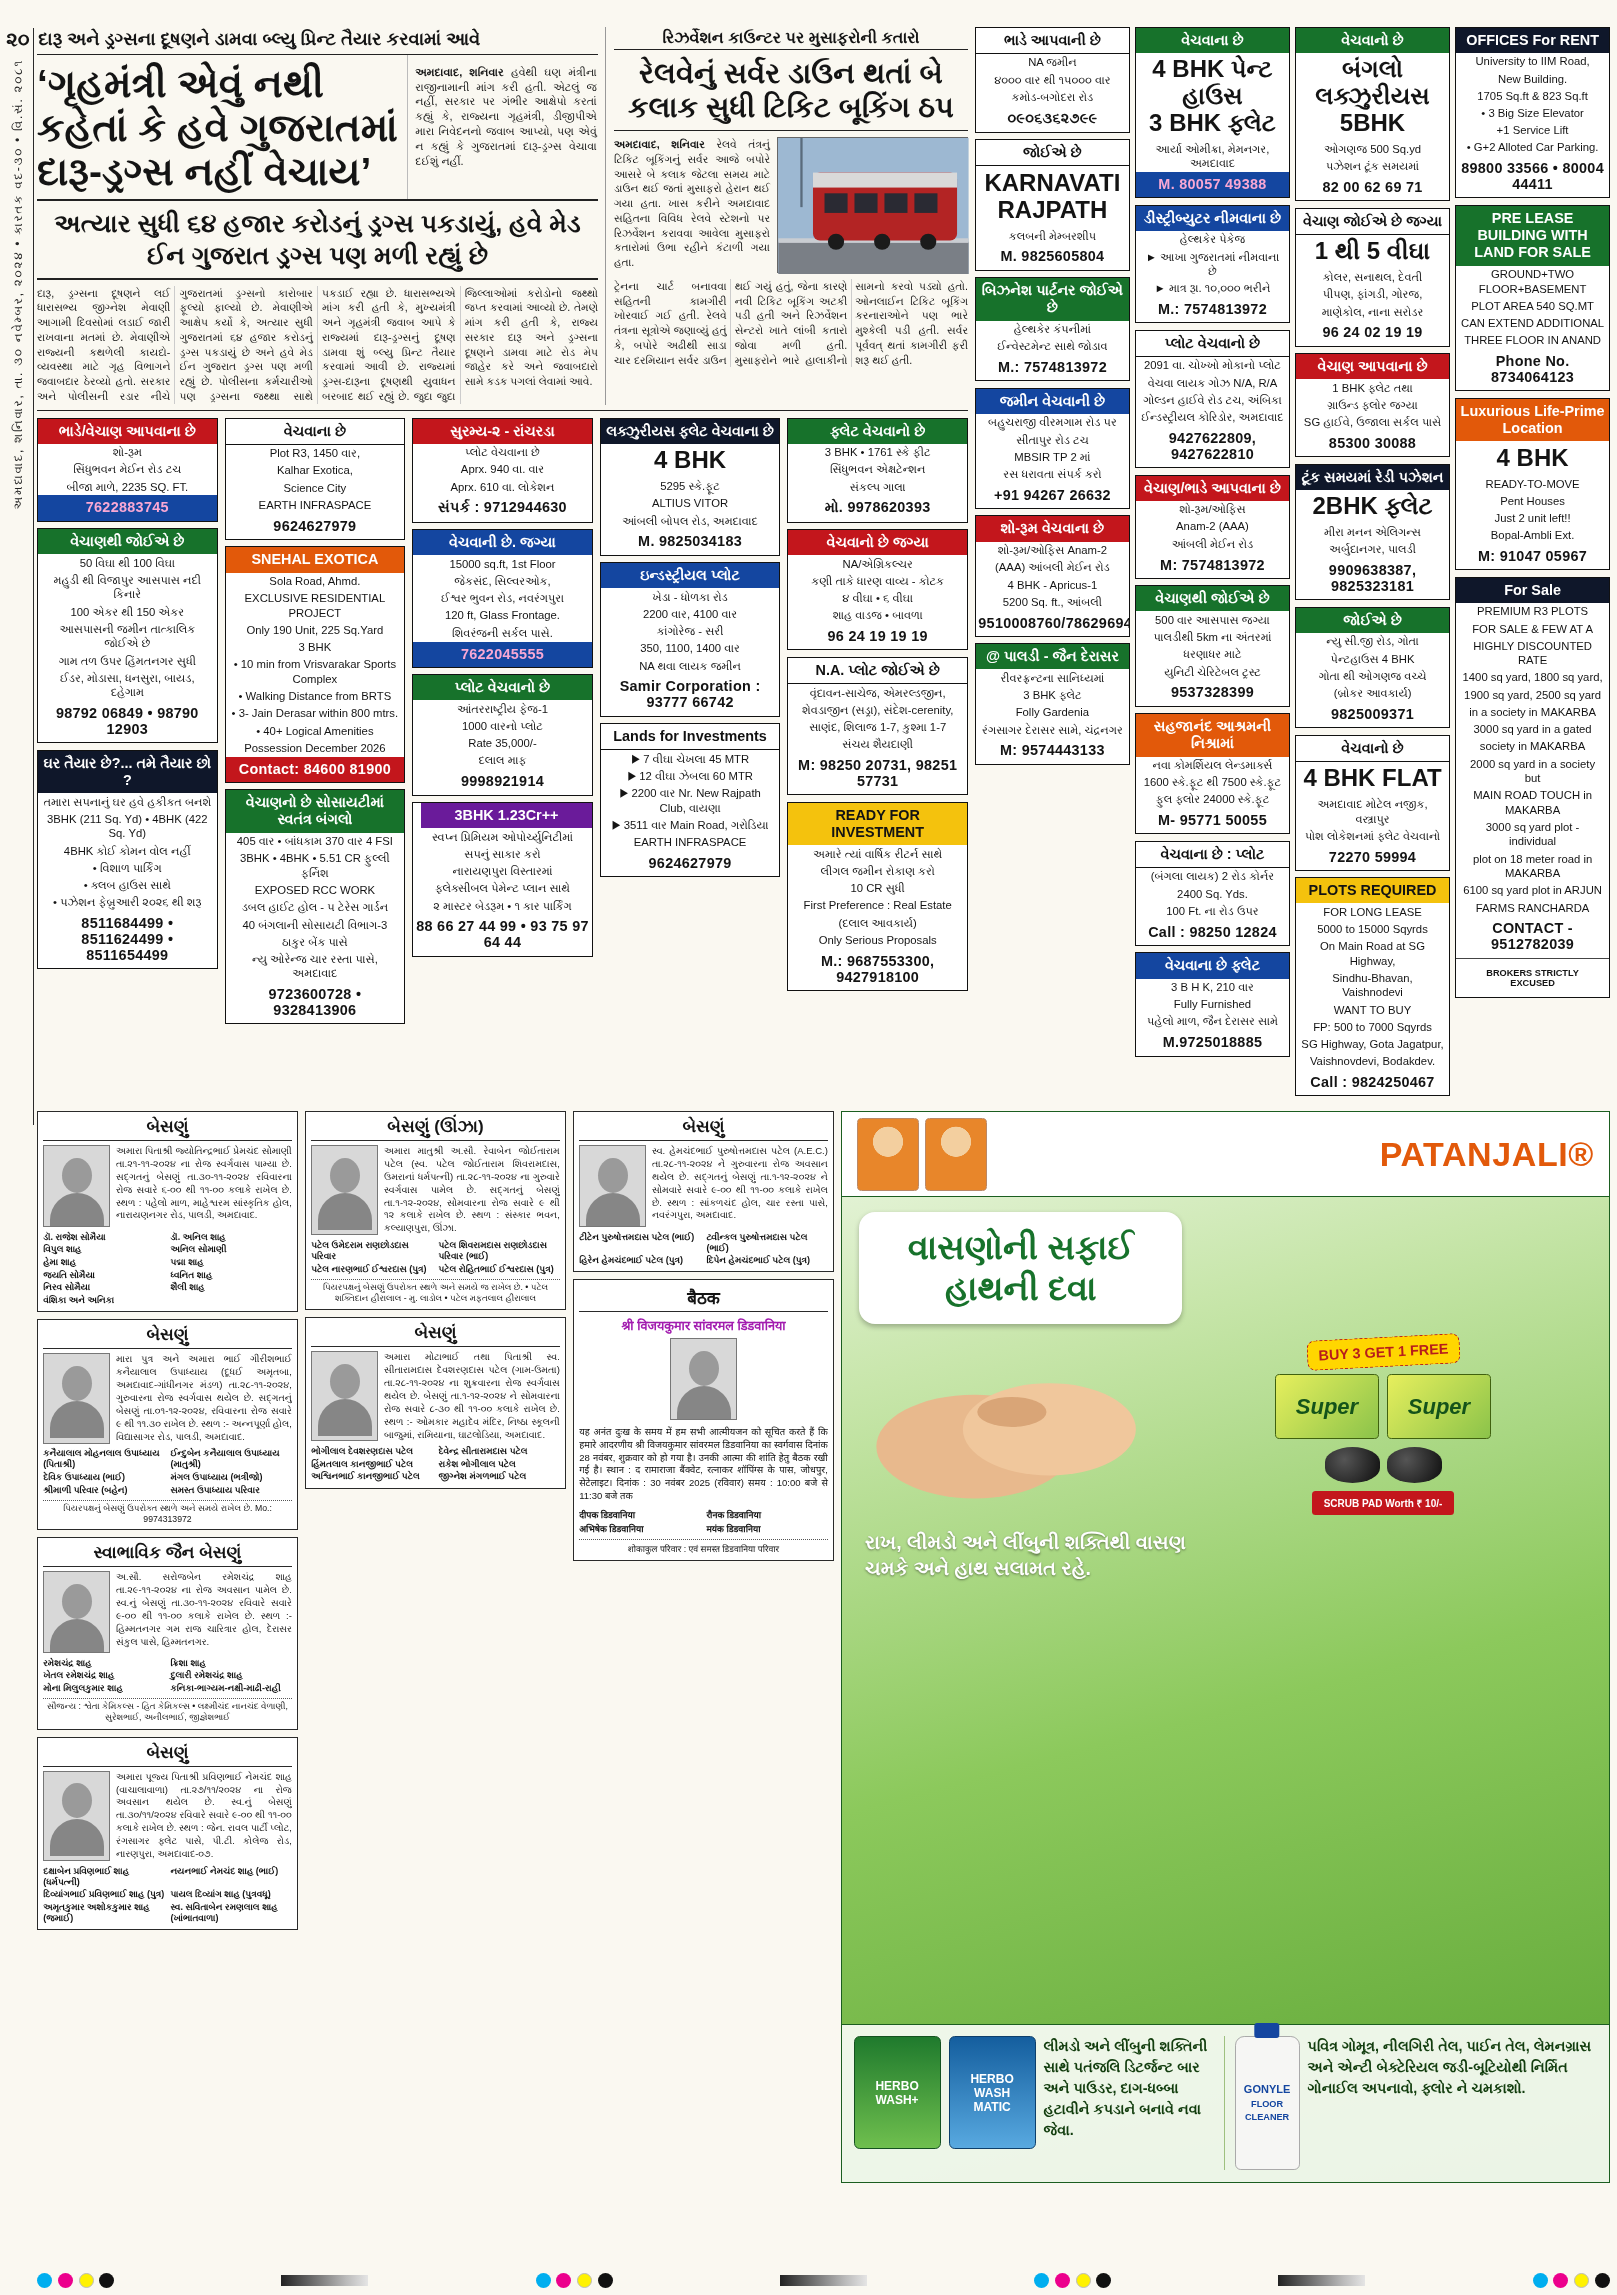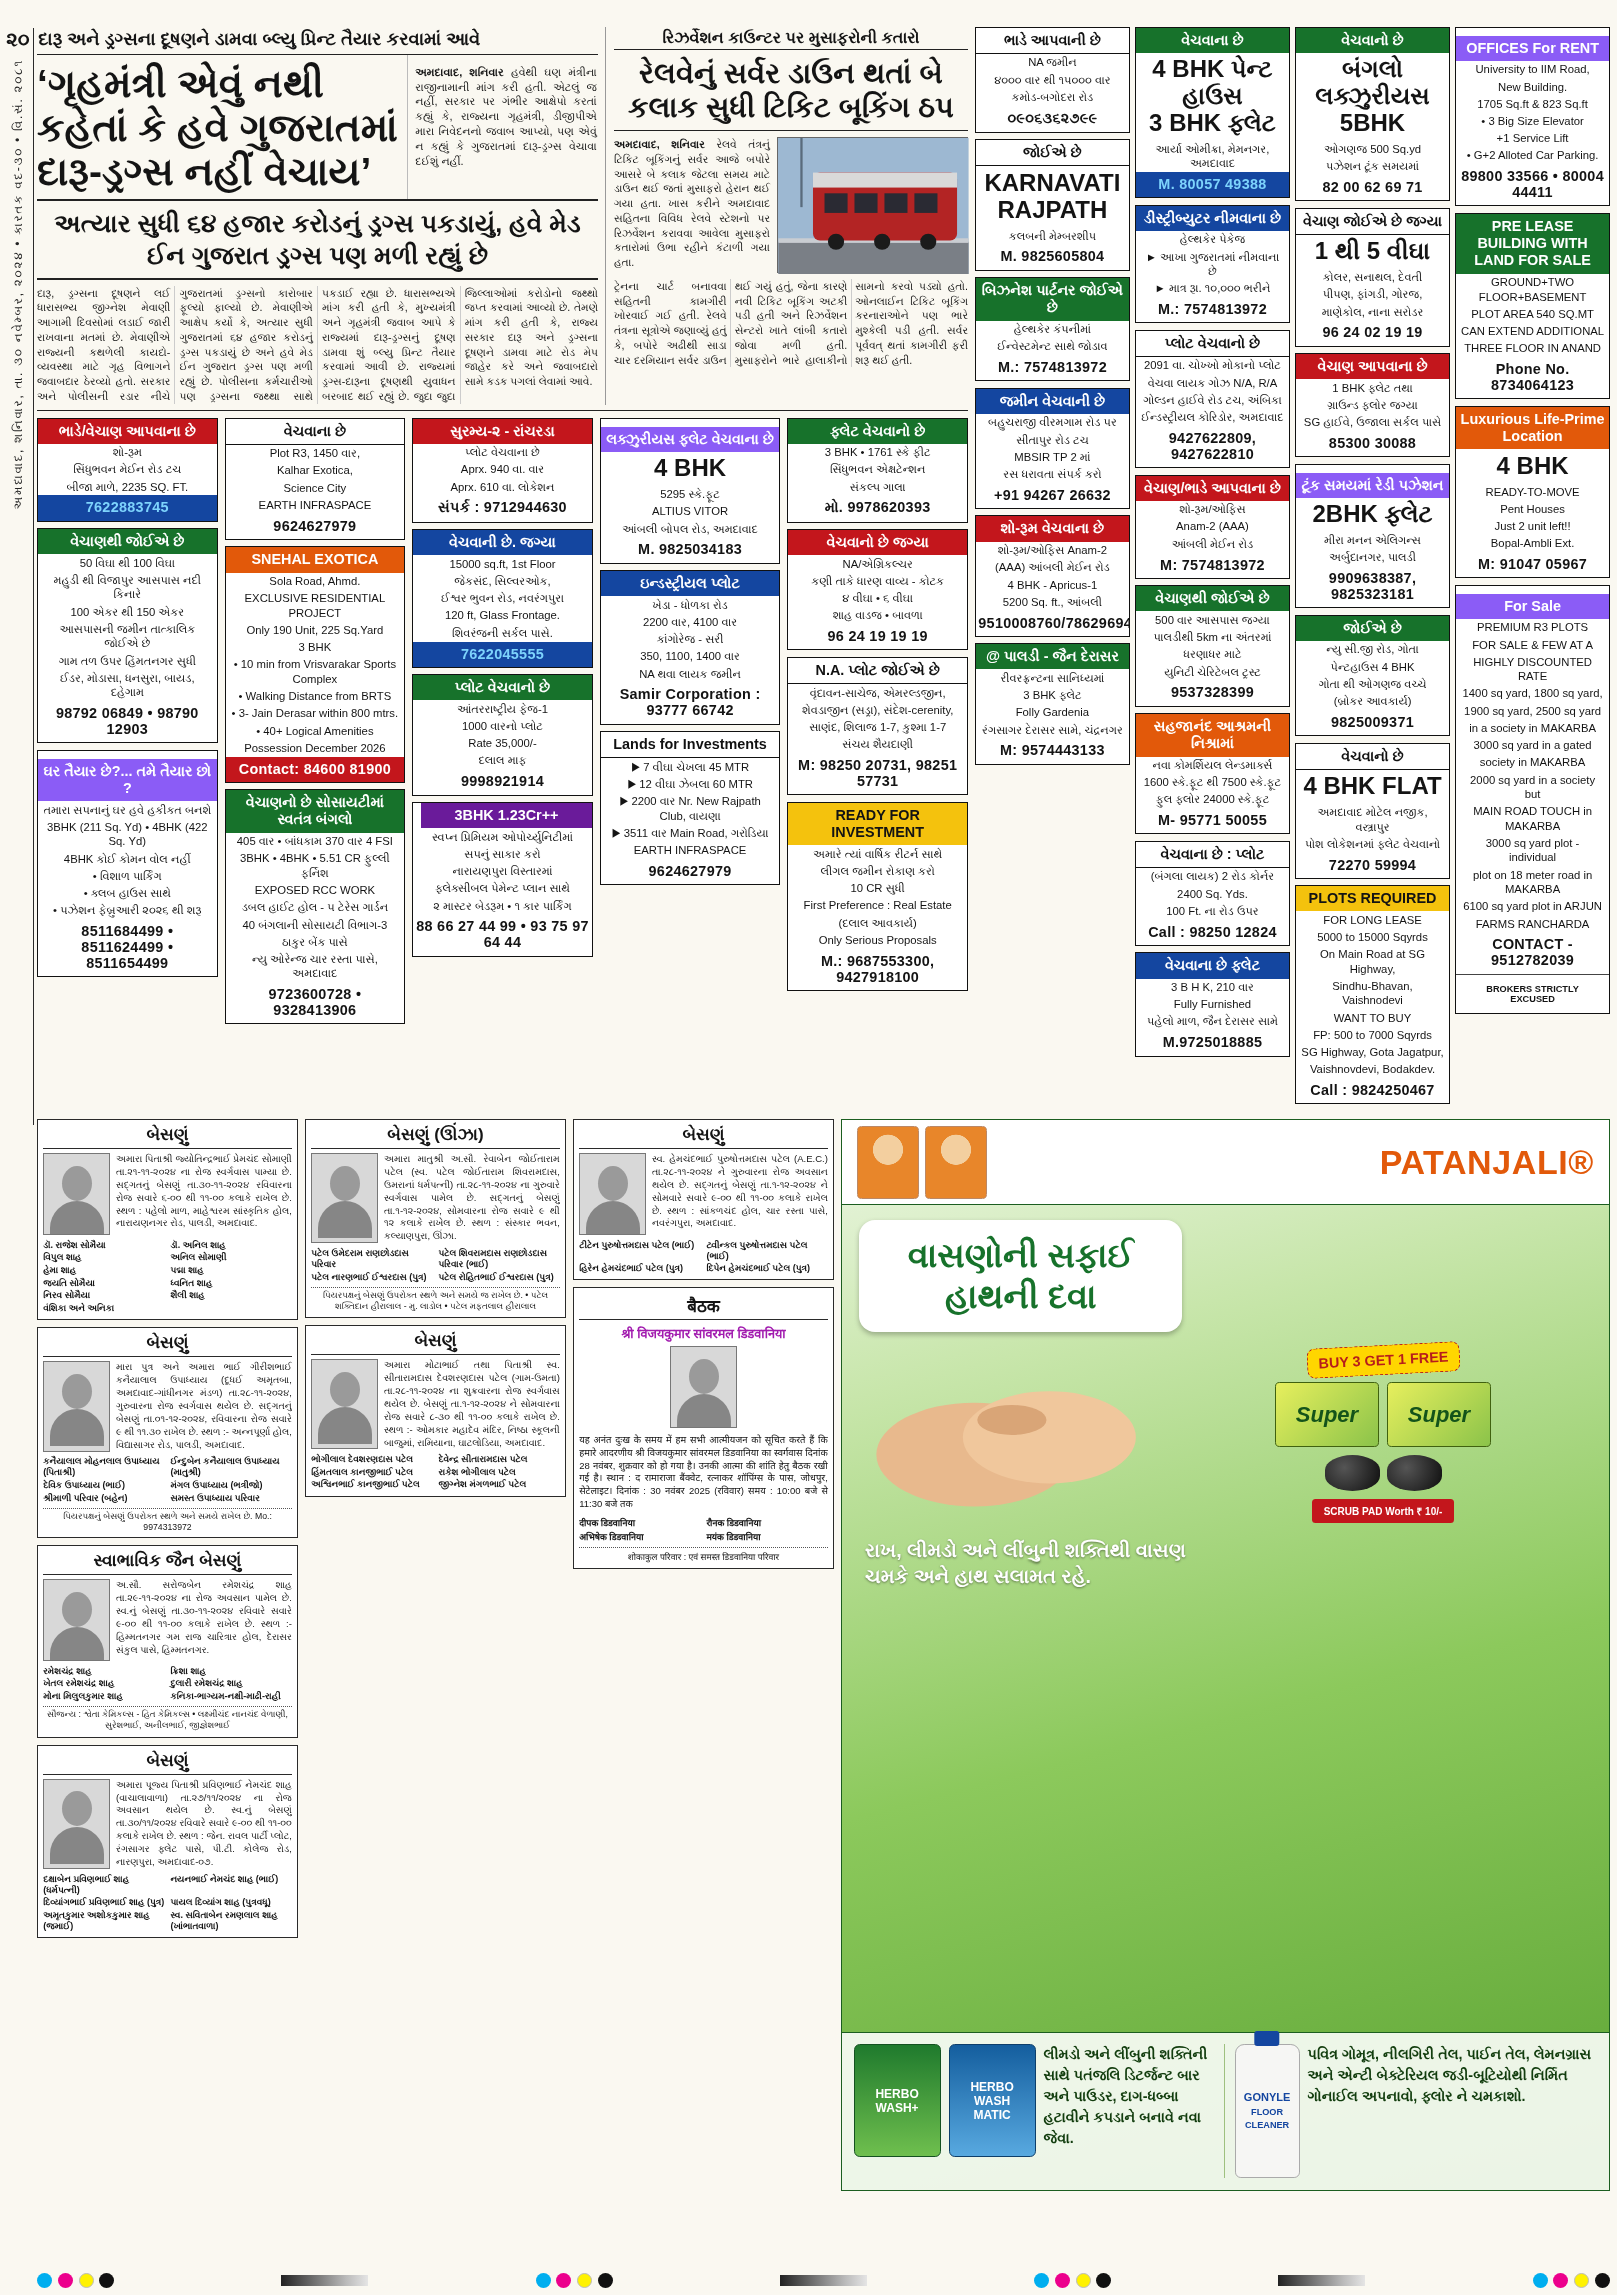--- a/index.html
+++ b/index.html
@@ -43,29 +43,29 @@
 
   
   .mid { display:flex; gap:7px; margin-top:7px; }
   .mid-col { flex:1; min-width:0; }
 
   .ad { border:1.7px solid #111; background:#fff; margin-bottom:6.4px; overflow:hidden; }
   .ad-title { font-weight:bold; text-align:center; font-size:14.4px; line-height:1.2; padding:4px 2.9px; }
   .s-red    .ad-title { background:#c3161c; color:#fff; }
   .s-green  .ad-title { background:#17722b; color:#fff; }
   .s-blue   .ad-title { background:#1446a0; color:#fff; }
-  .s-navy   .ad-title { background:#8b5cf6; color:#fff;margin-top:8px; }
+  .s-navy   .ad-title { background:#0f172a; color:#fff; }
   .s-orange .ad-title { background:#e2590a; color:#fff; }
   .s-purple .ad-title { background:#6a1b9a; color:#fff;margin-left:8px; }
   .s-yellow .ad-title { background:#f4c20d; color:#131313; }
   .s-plain  .ad-title { background:#fff; color:#111; border-bottom:1.4px solid #111; }
   .ad-big   { font-size:24px; font-weight:bold; text-align:center; padding:3.5px 2.3px; white-space:pre-line; line-height:1.12; }
   .ad-line  { font-size:11.3px; text-align:center; padding:1.4px 4.6px; line-height:1.28; }
   .ad-phone { font-size:14.4px; font-weight:bold; text-align:center; padding:4px 2.3px 5.2px 2.3px; letter-spacing:0.3px; }
-  .p-blue  { background:#1446a0; color:#7dd3fc; }
+  .p-blue  { background:#1446a0; color:#f9a8d4; }
   .p-red   { background:#c3161c; color:#fff; }
   .ad-foot { font-size:9.2px; font-weight:bold; text-align:center; padding:9px; border-top:0.9px solid #444; }
 
   
   .lower { display:flex; gap:7px; margin-top:8px; height:1072px; }
   .obit-col { width:261px; }
   .obit { border:1.4px solid #2a2a2a; background:#fff; margin-bottom:7px; padding:5.2px; }
   .obit-h { text-align:center; font-size:17px; font-weight:bold; border-bottom:1.2px solid #2a2a2a; padding-bottom:2.9px; margin-bottom:4px; }
   .obit-name { text-align:center; font-size:12.7px; font-weight:bold; color:#a21caf; margin-bottom:3.5px; }
   .obit-flex { display:flex; gap:5.8px; }

